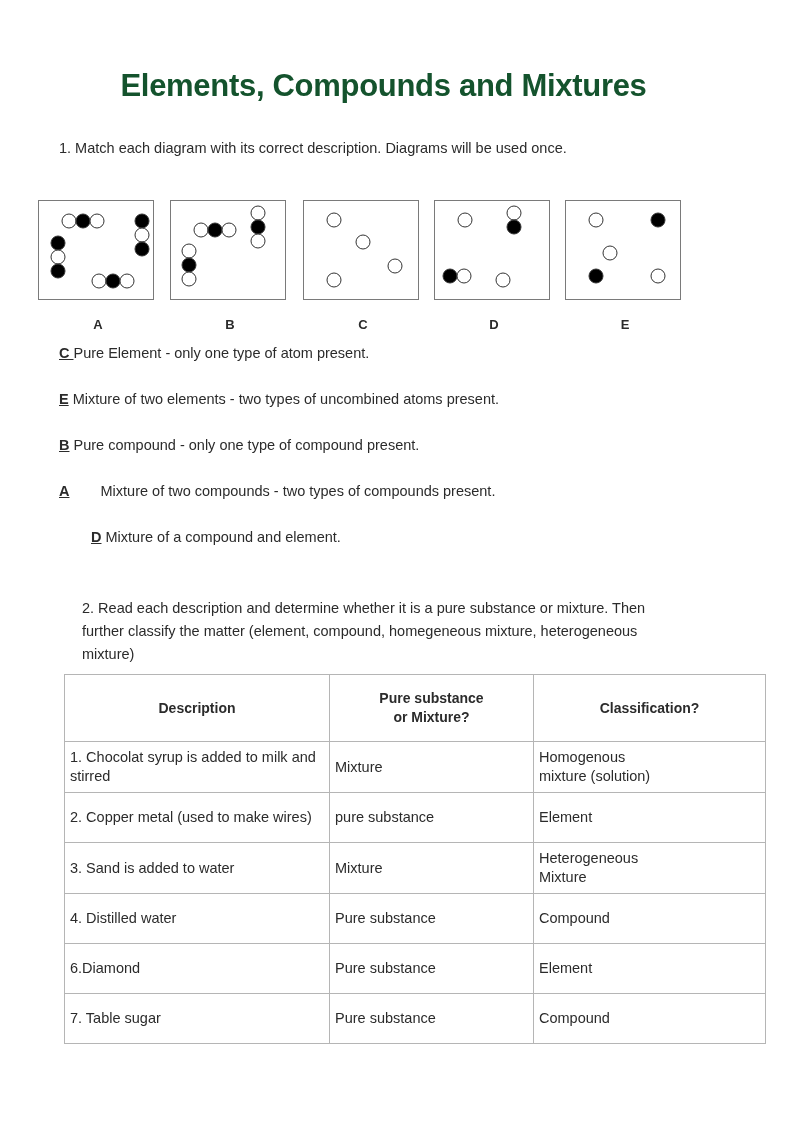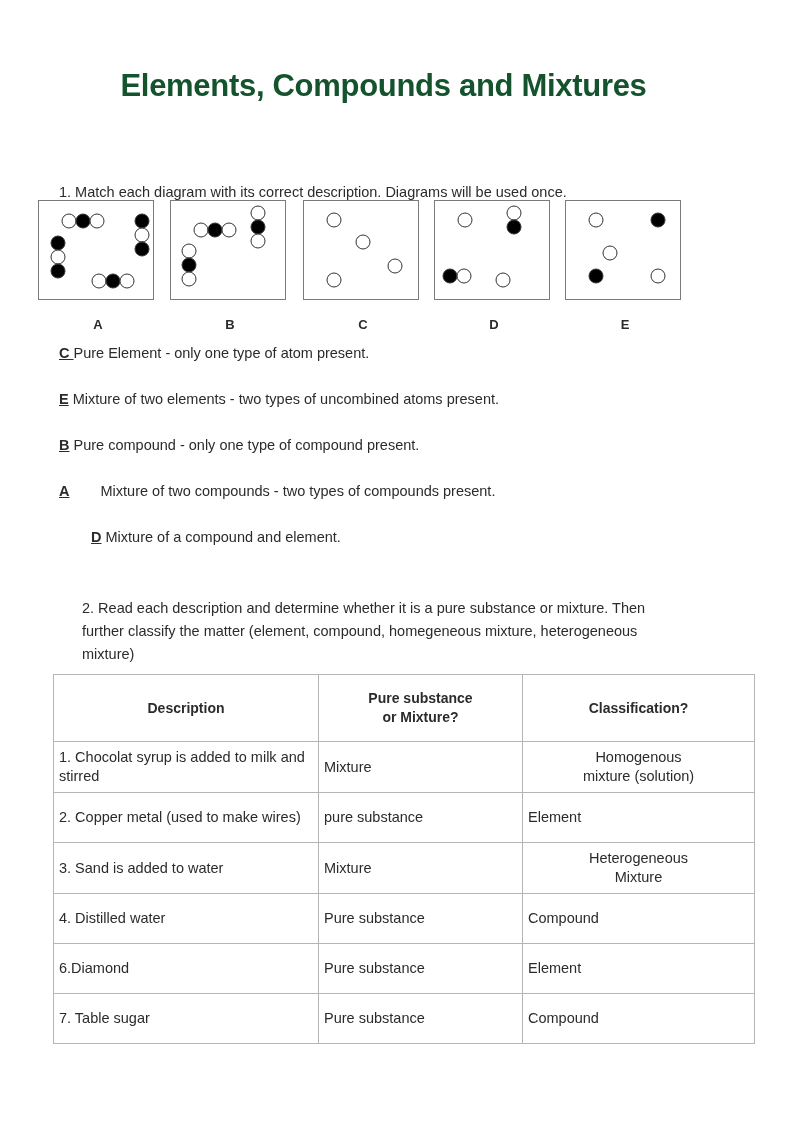--- a/index.html
+++ b/index.html
@@ -7,51 +7,51 @@
       width: 795px; height: 1140px; position: relative; overflow: hidden;
       font-family: "Liberation Sans", "DejaVu Sans", sans-serif;
       color: #262626;
     }
     .title {
       position: absolute; left: 0; top: 68px; width: 767px;
       text-align: center; font-size: 31px; font-weight: bold; color: #14532d;
       letter-spacing: -0.3px;
     }
     .q1 {
-      position: absolute; left: 59px; top: 140px; font-size: 14.5px; color: #2b2b2b; margin-top: 44px;
+      position: absolute; left: 59px; top: 140px; font-size: 14.5px; color: #2b2b2b;
     }
     .diagram-box {
       position: absolute; top: 200px; width: 116px; height: 100px;
       border: 1px solid #7a7a7a; box-sizing: border-box; background: #fff;
     }
     .diagram-box svg { position: absolute; left: 0; top: 0; }
     .diagram-label {
       position: absolute; top: 317px; width: 116px; text-align: center;
       font-size: 13px; font-weight: bold; color: #2b2b2b;
     }
     .answer {
       position: absolute; left: 59px; font-size: 14.5px; color: #2b2b2b;
     }
     .answer .letter { font-weight: bold; text-decoration: underline; white-space: pre; }
     .q2 {
       position: absolute; left: 59px; top: 597px; width: 600px;
       font-size: 14.5px; line-height: 23px; color: #2b2b2b; margin-left: 23px;
     }
     table.cls {
-      position: absolute; left: 53px; top: 674px; width: 701px;
+      position: absolute; left: 64px; top: 674px; width: 701px;
       border-collapse: collapse; font-size: 14.5px; color: #2b2b2b;
       table-layout: fixed;
     }
     table.cls th, table.cls td {
       border: 1.5px solid #b5b5b5; padding: 0 5px; vertical-align: middle;
       text-align: left; line-height: 19px;
     }
     table.cls th { font-weight: bold; text-align: center; height: 66px; font-size: 14px; }
     table.cls td { height: 50px; }
-    table.cls td.multi { white-space: pre-line; text-align: center; }
+    table.cls td.multi { white-space: pre-line; }
     col.c1 { width: 265px; } col.c2 { width: 204px; } col.c3 { width: 232px; }
   </style>
 </head>
 <body>
 
 <div class="title">Elements, Compounds and Mixtures</div>
 <div class="q1">1. Match each diagram with its correct description. Diagrams will be used once.</div>
 
 <div id="diagrams">
     <div class="diagram-box" style="left: 38px;">

